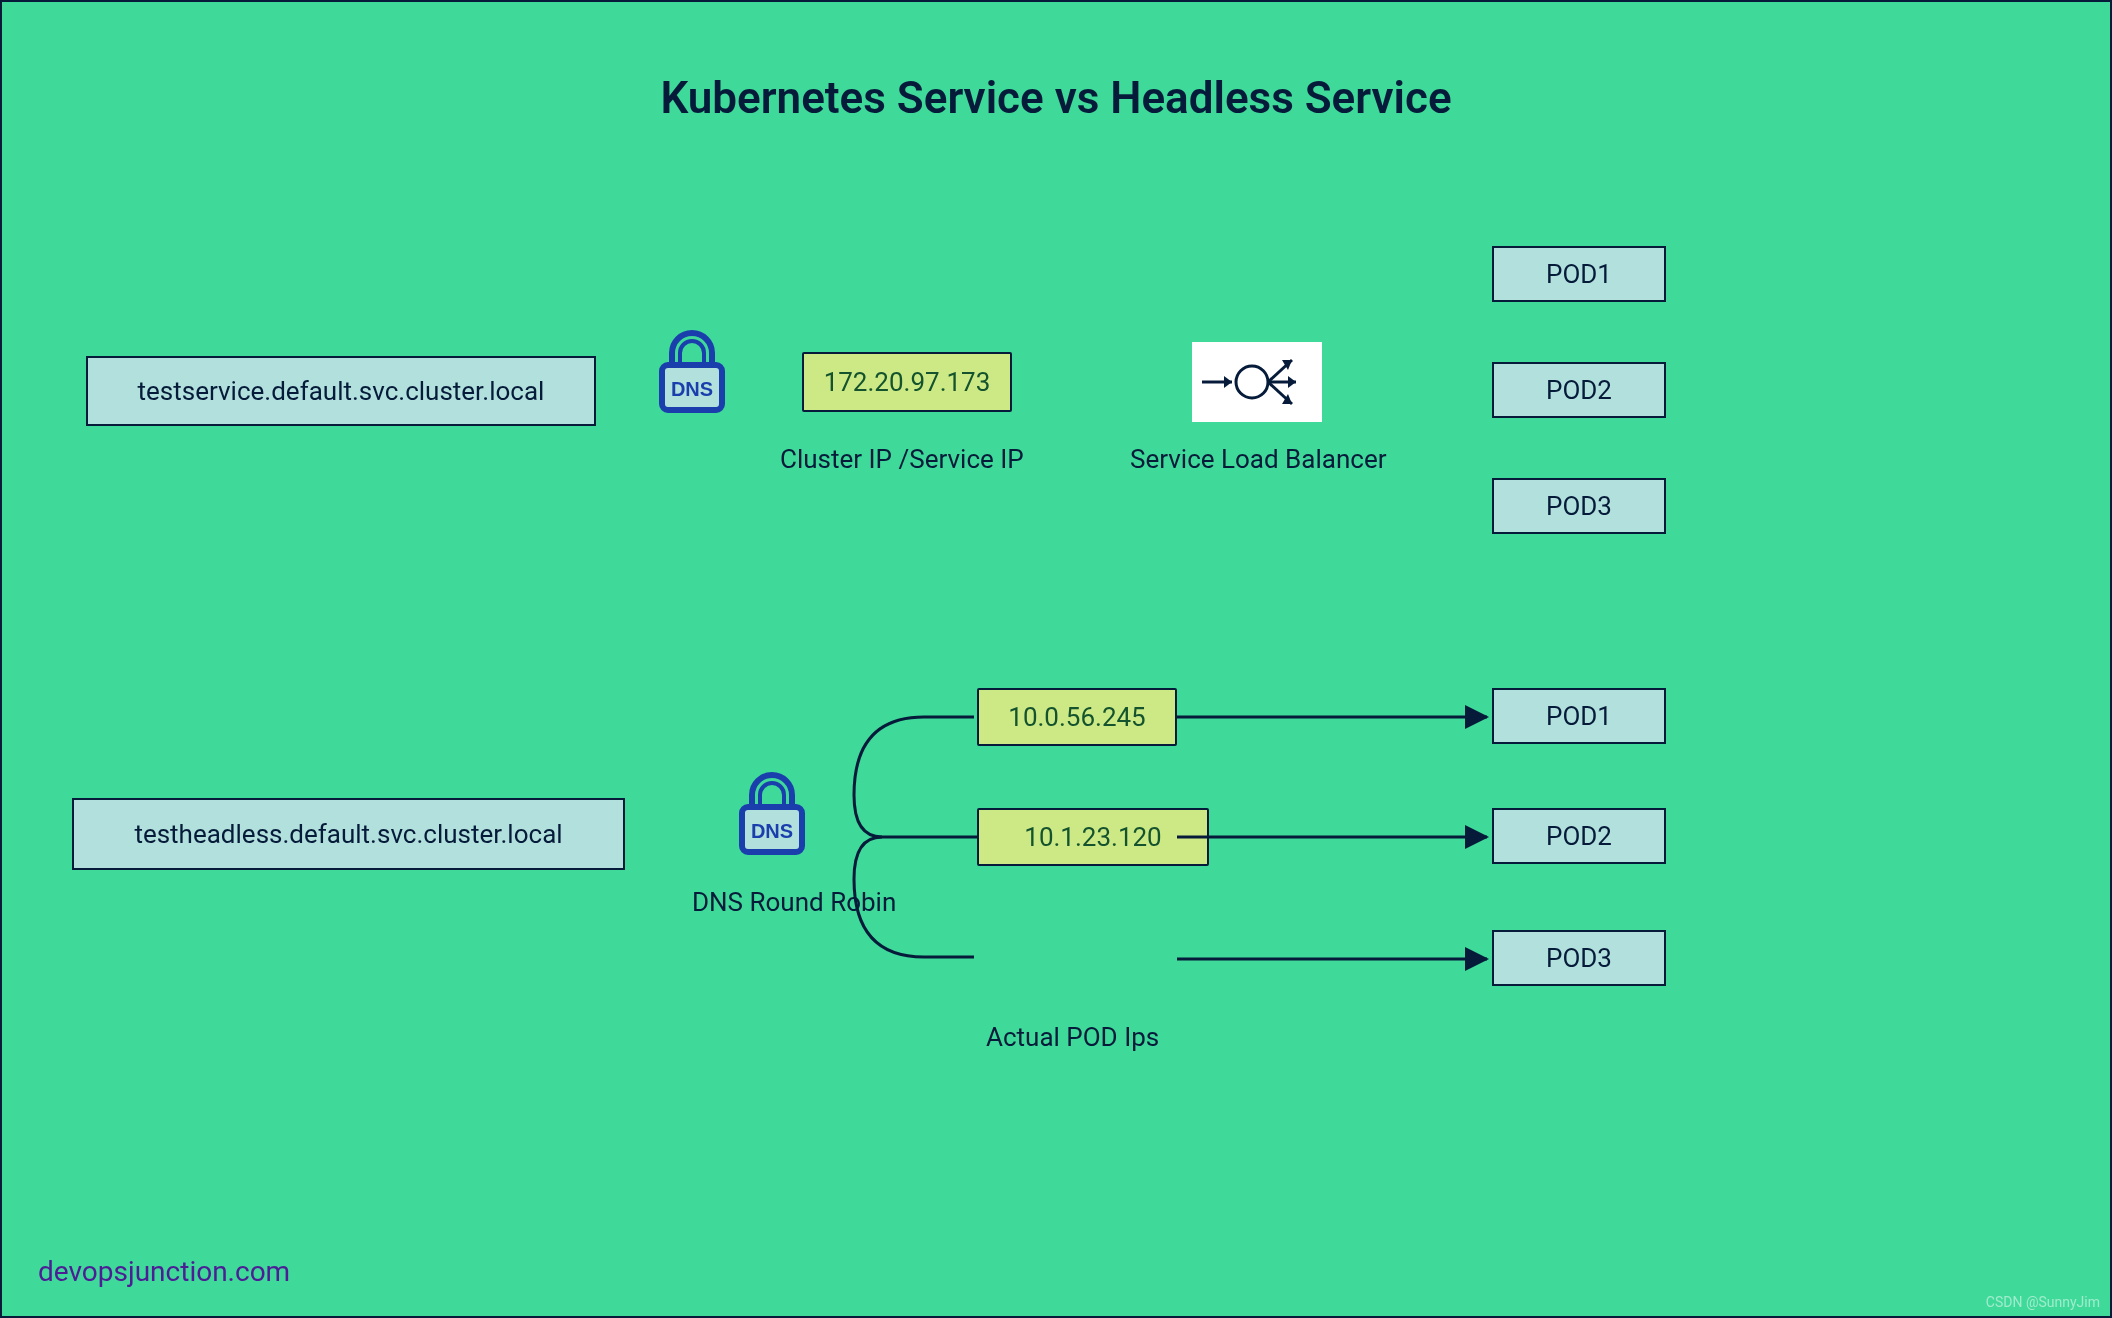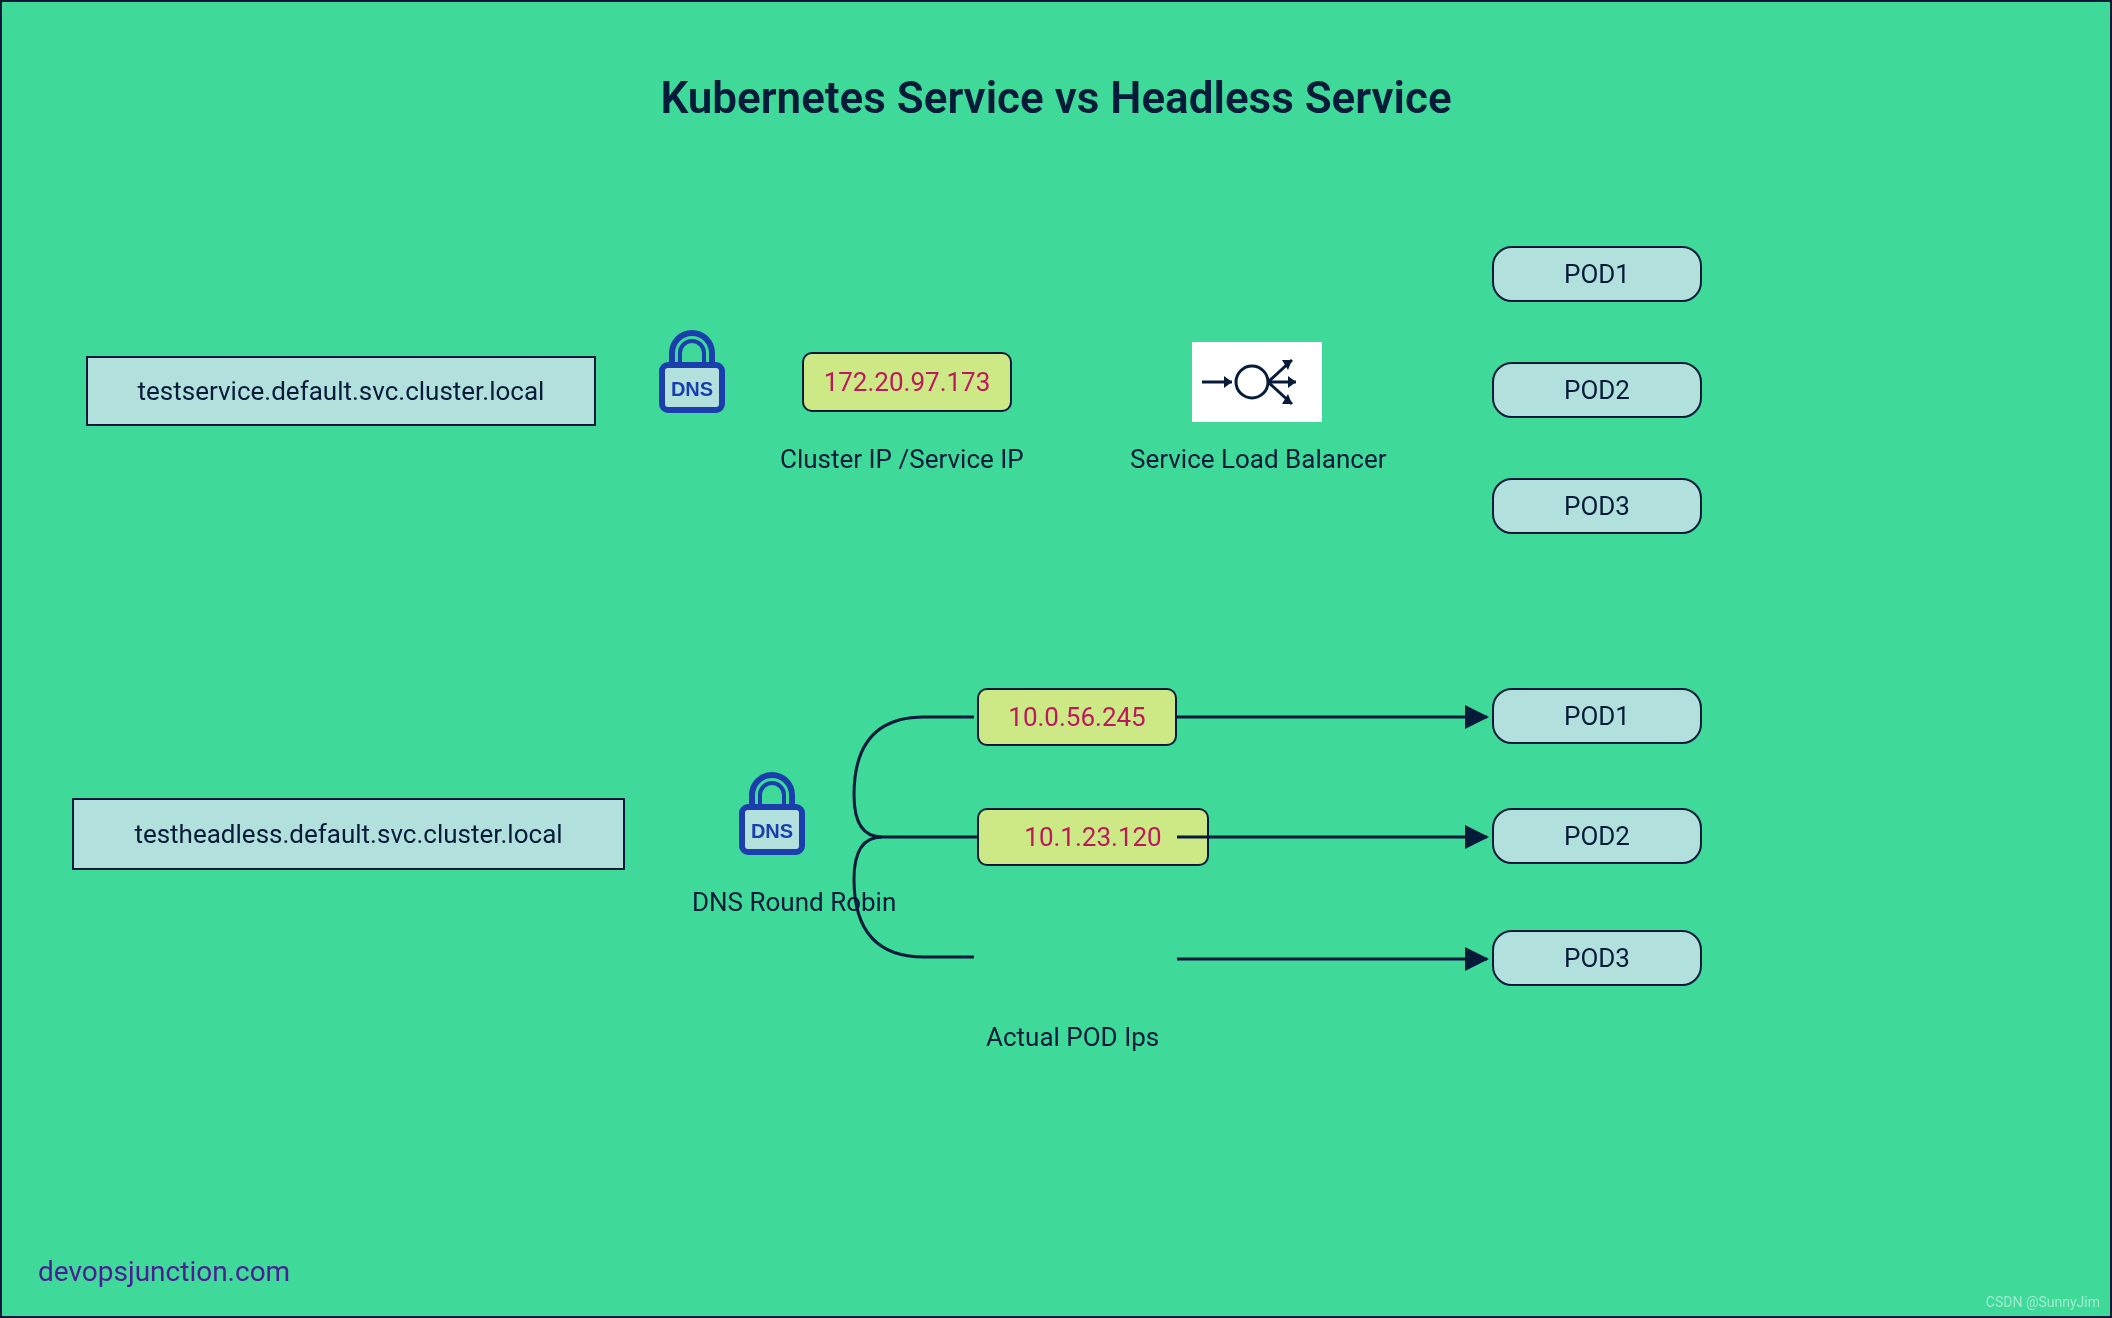--- a/index.html
+++ b/index.html
@@ -48,44 +48,44 @@
     left: 70px;
     top: 796px;
     width: 553px;
     height: 72px;
     line-height: 68px;
   }
   .ip-box {
     position: absolute;
     background: #cce985;
     border: 2px solid #061b3a;
-    border-radius: 10px;
-    font-size: 26px;
-    color: #be185d;
+    border-radius: 2px;
+    font-size: 26px;
+    color: #14532d;
     text-align: center;
     box-sizing: border-box;
   }
   .ip-box.cluster {
     left: 800px;
     top: 350px;
     width: 210px;
     height: 60px;
     line-height: 56px;
   }
   .caption {
     position: absolute;
     font-size: 26px;
     color: #061b3a;
   }
   .pod-box {
     position: absolute;
     background: #b2e1dd;
     border: 2px solid #061b3a;
-    border-radius: 20px;
-    width: 210px;
+    border-radius: 0;
+    width: 174px;
     height: 56px;
     line-height: 52px;
     text-align: center;
     font-size: 26px;
     color: #061b3a;
     box-sizing: border-box;
   }
   .lb-box {
     position: absolute;
     background: #ffffff;

